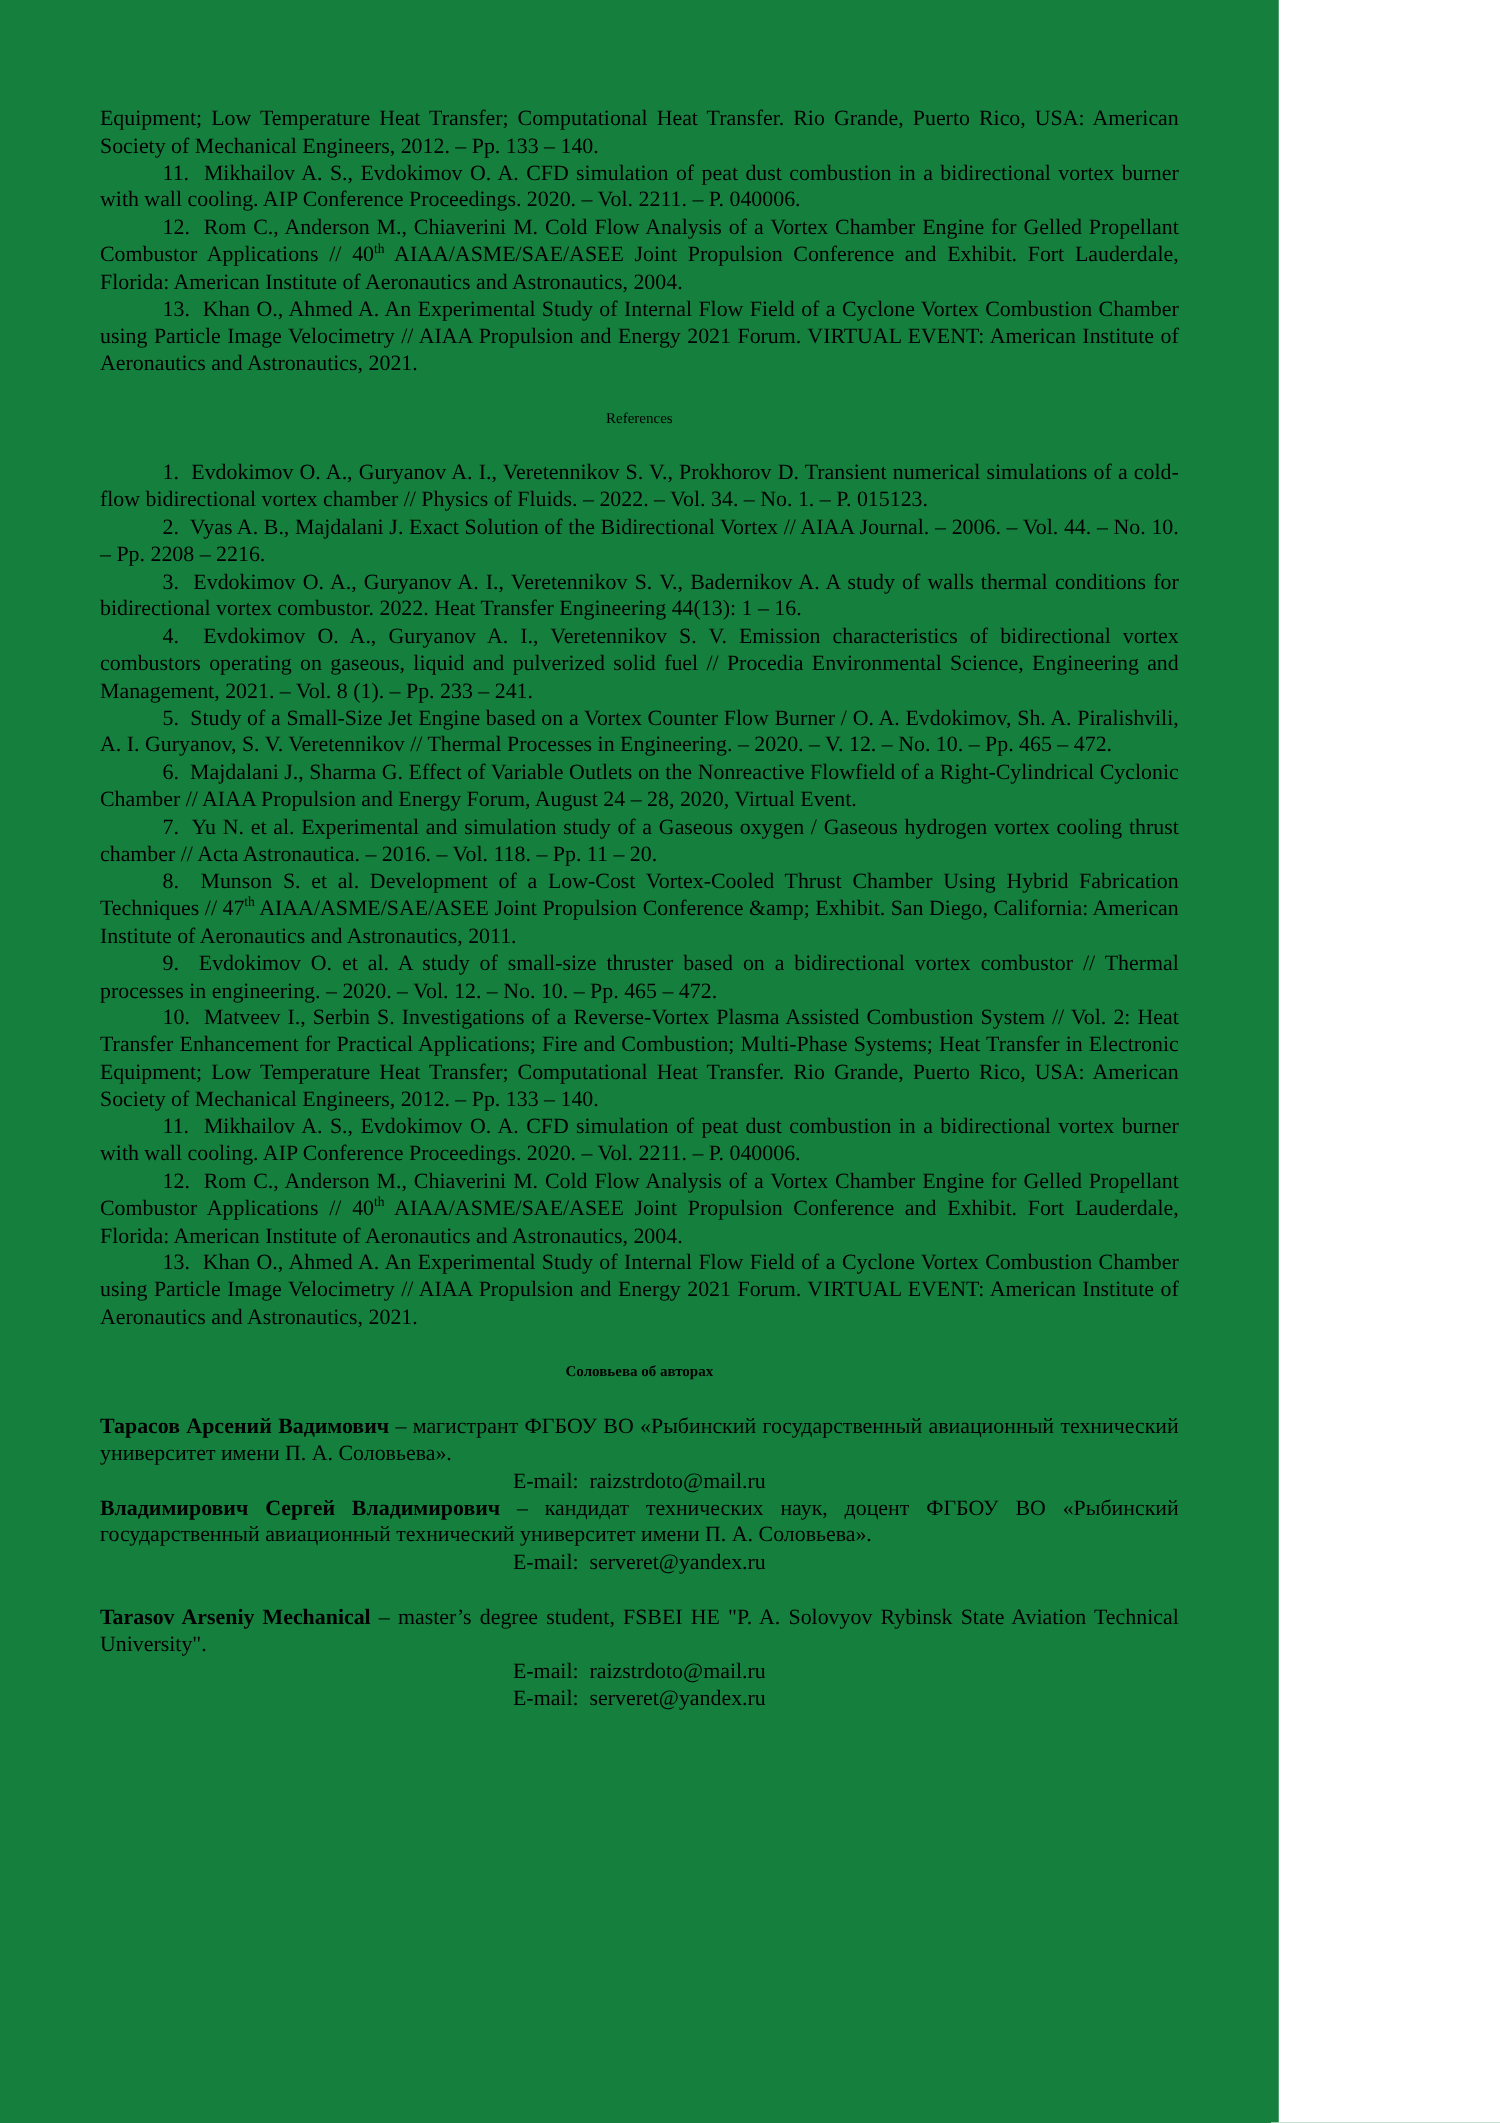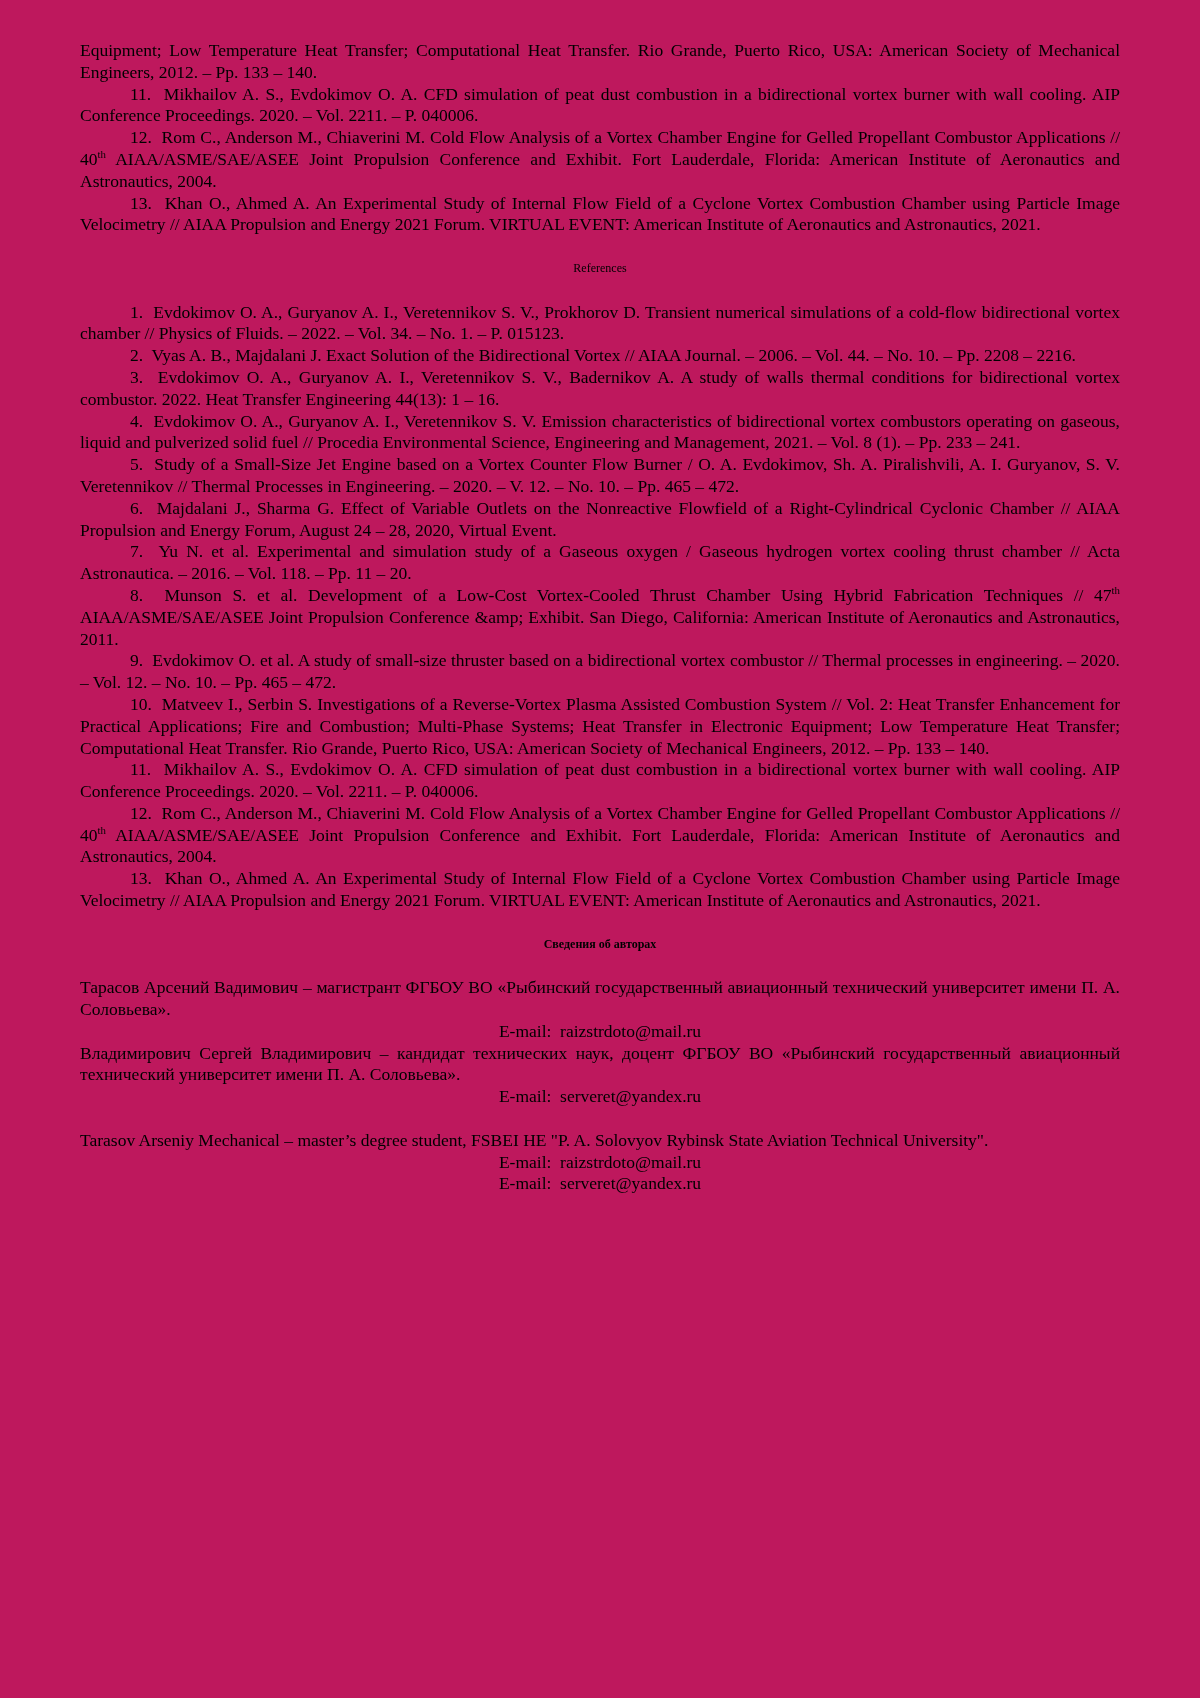--- a/index.html
+++ b/index.html
@@ -1,41 +1,41 @@
 <!DOCTYPE html>
 <html><head>
 <meta charset="utf-8">
 <style>
   * { box-sizing: border-box; }
   html, body { margin: 0; padding: 0; background: #ffffff; }
   body { width: 1200px; min-height: 1698px; }
   .page {
-    width: 1200px;
+    width: 1023px;
     min-height: 1698px;
-    padding: 40px 80px 60px 80px;
-    background: #be185d;
+    padding: 84px 80px 60px 80px;
+    background: #15803d;
     color: #000000;
     font-family: "Liberation Serif", "DejaVu Serif", serif;
     font-size: 17.5px;
     line-height: 21.8px;
   }
   .para { margin: 0; text-align: justify; }
   .indent { text-indent: 50px; }
   .email { text-align: center; white-space: pre-wrap; }
   .heading {
     margin: 21.8px 0;
     text-align: center;
     font-size: 12px;
     line-height: 21.8px;
     font-weight: normal;
   }
   .heading.bold { font-weight: bold; }
   .spacer { height: 21.8px; }
   sup { font-size: 0.62em; line-height: 0; margin-top: 32px; }
-  b { font-weight: normal; }
+  b { font-weight: bold; }
 </style>
 </head>
 <body>
 
 <div class="page">
 
   <section>
     <p class="para">Equipment; Low Temperature Heat Transfer; Computational Heat Transfer. Rio Grande, Puerto Rico, USA: American Society of Mechanical Engineers, 2012. – Pp. 133 – 140.</p>
     <p class="para indent">11.&nbsp; Mikhailov A. S., Evdokimov O. A. CFD simulation of peat dust combustion in a bidirectional vortex burner with wall cooling. AIP Conference Proceedings. 2020. – Vol. 2211. – P. 040006.</p>
     <p class="para indent">12.&nbsp; Rom C., Anderson M., Chiaverini M. Cold Flow Analysis of a Vortex Chamber Engine for Gelled Propellant Combustor Applications // 40<sup>th</sup> AIAA/ASME/SAE/ASEE Joint Propulsion Conference and Exhibit. Fort Lauderdale, Florida: American Institute of Aeronautics and Astronautics, 2004.</p>
@@ -53,21 +53,21 @@
     <p class="para indent">6.&nbsp; Majdalani J., Sharma G. Effect of Variable Outlets on the Nonreactive Flowfield of a Right-Cylindrical Cyclonic Chamber // AIAA Propulsion and Energy Forum, August 24 – 28, 2020, Virtual Event.</p>
     <p class="para indent">7.&nbsp; Yu N. et al. Experimental and simulation study of a Gaseous oxygen / Gaseous hydrogen vortex cooling thrust chamber // Acta Astronautica. – 2016. – Vol. 118. – Pp. 11 – 20.</p>
     <p class="para indent">8.&nbsp; Munson S. et al. Development of a Low-Cost Vortex-Cooled Thrust Chamber Using Hybrid Fabrication Techniques // 47<sup>th</sup> AIAA/ASME/SAE/ASEE Joint Propulsion Conference &amp;amp; Exhibit. San Diego, California: American Institute of Aeronautics and Astronautics, 2011.</p>
     <p class="para indent">9.&nbsp; Evdokimov O. et al. A study of small-size thruster based on a bidirectional vortex combustor // Thermal processes in engineering. – 2020. – Vol. 12. – No. 10. – Pp. 465 – 472.</p>
     <p class="para indent">10.&nbsp; Matveev I., Serbin S. Investigations of a Reverse-Vortex Plasma Assisted Combustion System // Vol. 2: Heat Transfer Enhancement for Practical Applications; Fire and Combustion; Multi-Phase Systems; Heat Transfer in Electronic Equipment; Low Temperature Heat Transfer; Computational Heat Transfer. Rio Grande, Puerto Rico, USA: American Society of Mechanical Engineers, 2012. – Pp. 133 – 140.</p>
     <p class="para indent">11.&nbsp; Mikhailov A. S., Evdokimov O. A. CFD simulation of peat dust combustion in a bidirectional vortex burner with wall cooling. AIP Conference Proceedings. 2020. – Vol. 2211. – P. 040006.</p>
     <p class="para indent">12.&nbsp; Rom C., Anderson M., Chiaverini M. Cold Flow Analysis of a Vortex Chamber Engine for Gelled Propellant Combustor Applications // 40<sup>th</sup> AIAA/ASME/SAE/ASEE Joint Propulsion Conference and Exhibit. Fort Lauderdale, Florida: American Institute of Aeronautics and Astronautics, 2004.</p>
     <p class="para indent">13.&nbsp; Khan O., Ahmed A. An Experimental Study of Internal Flow Field of a Cyclone Vortex Combustion Chamber using Particle Image Velocimetry // AIAA Propulsion and Energy 2021 Forum. VIRTUAL EVENT: American Institute of Aeronautics and Astronautics, 2021.</p>
   </section>
 
-  <h2 class="heading bold">Сведения об авторах</h2>
+  <h2 class="heading bold">Соловьева об авторах</h2>
 
   <section>
     <p class="para"><b>Тарасов Арсений Вадимович</b> – магистрант ФГБОУ ВО «Рыбинский государственный авиационный технический университет имени П. А. Соловьева».</p>
     <p class="para email">E-mail:&nbsp; raizstrdoto@mail.ru</p>
     <p class="para"><b>Владимирович Сергей Владимирович</b> – кандидат технических наук, доцент ФГБОУ ВО «Рыбинский государственный авиационный технический университет имени П. А. Соловьева».</p>
     <p class="para email">E-mail:&nbsp; serveret@yandex.ru</p>
   </section>
 
   <div class="spacer"></div>
 

